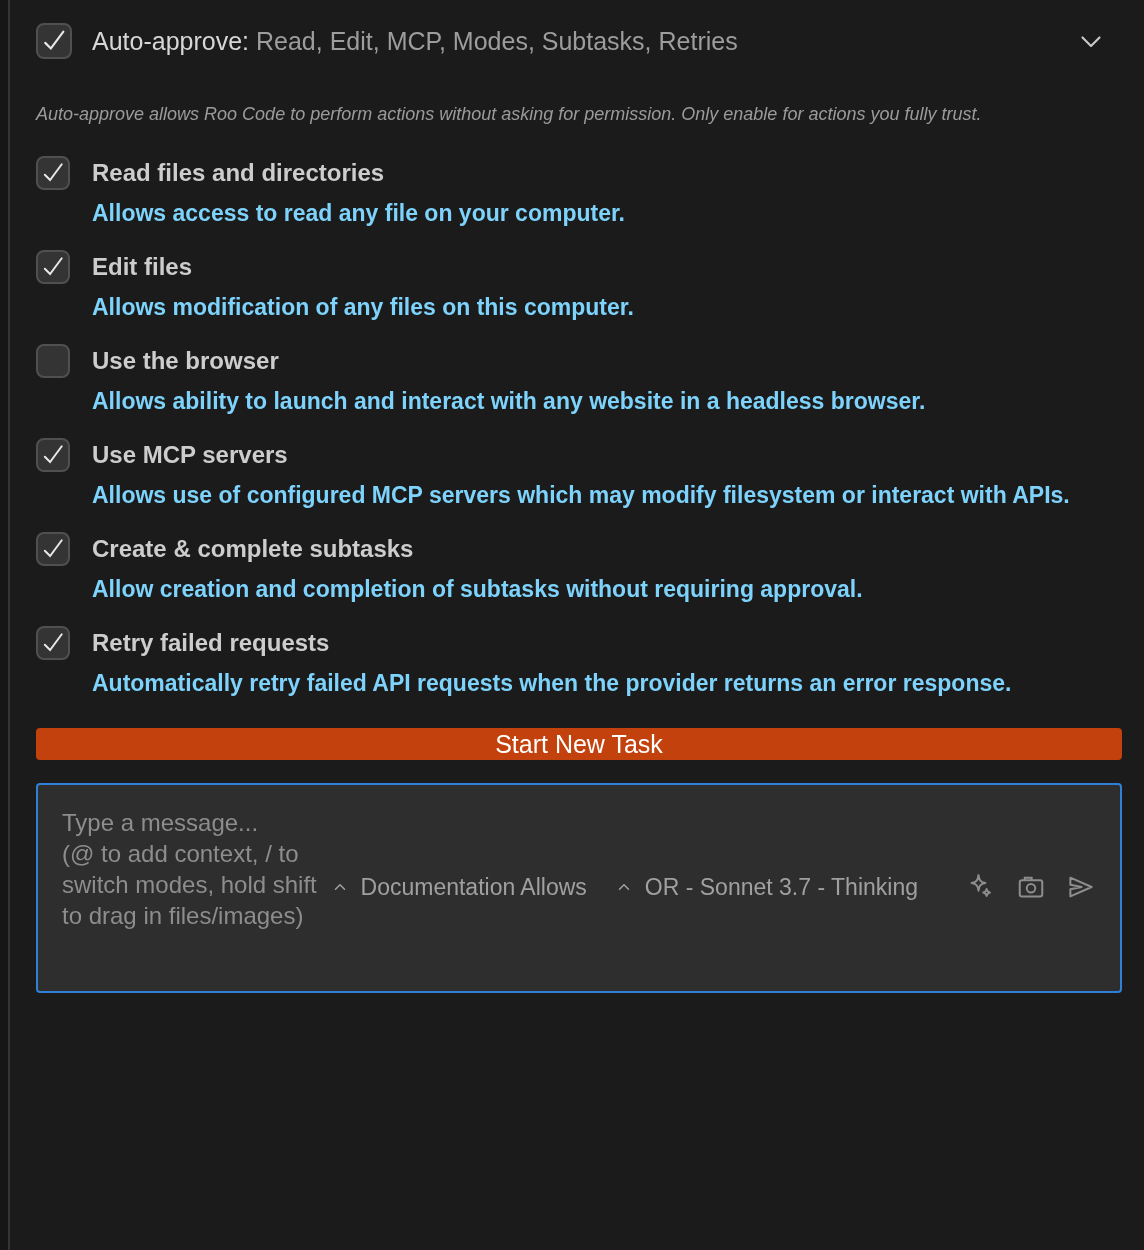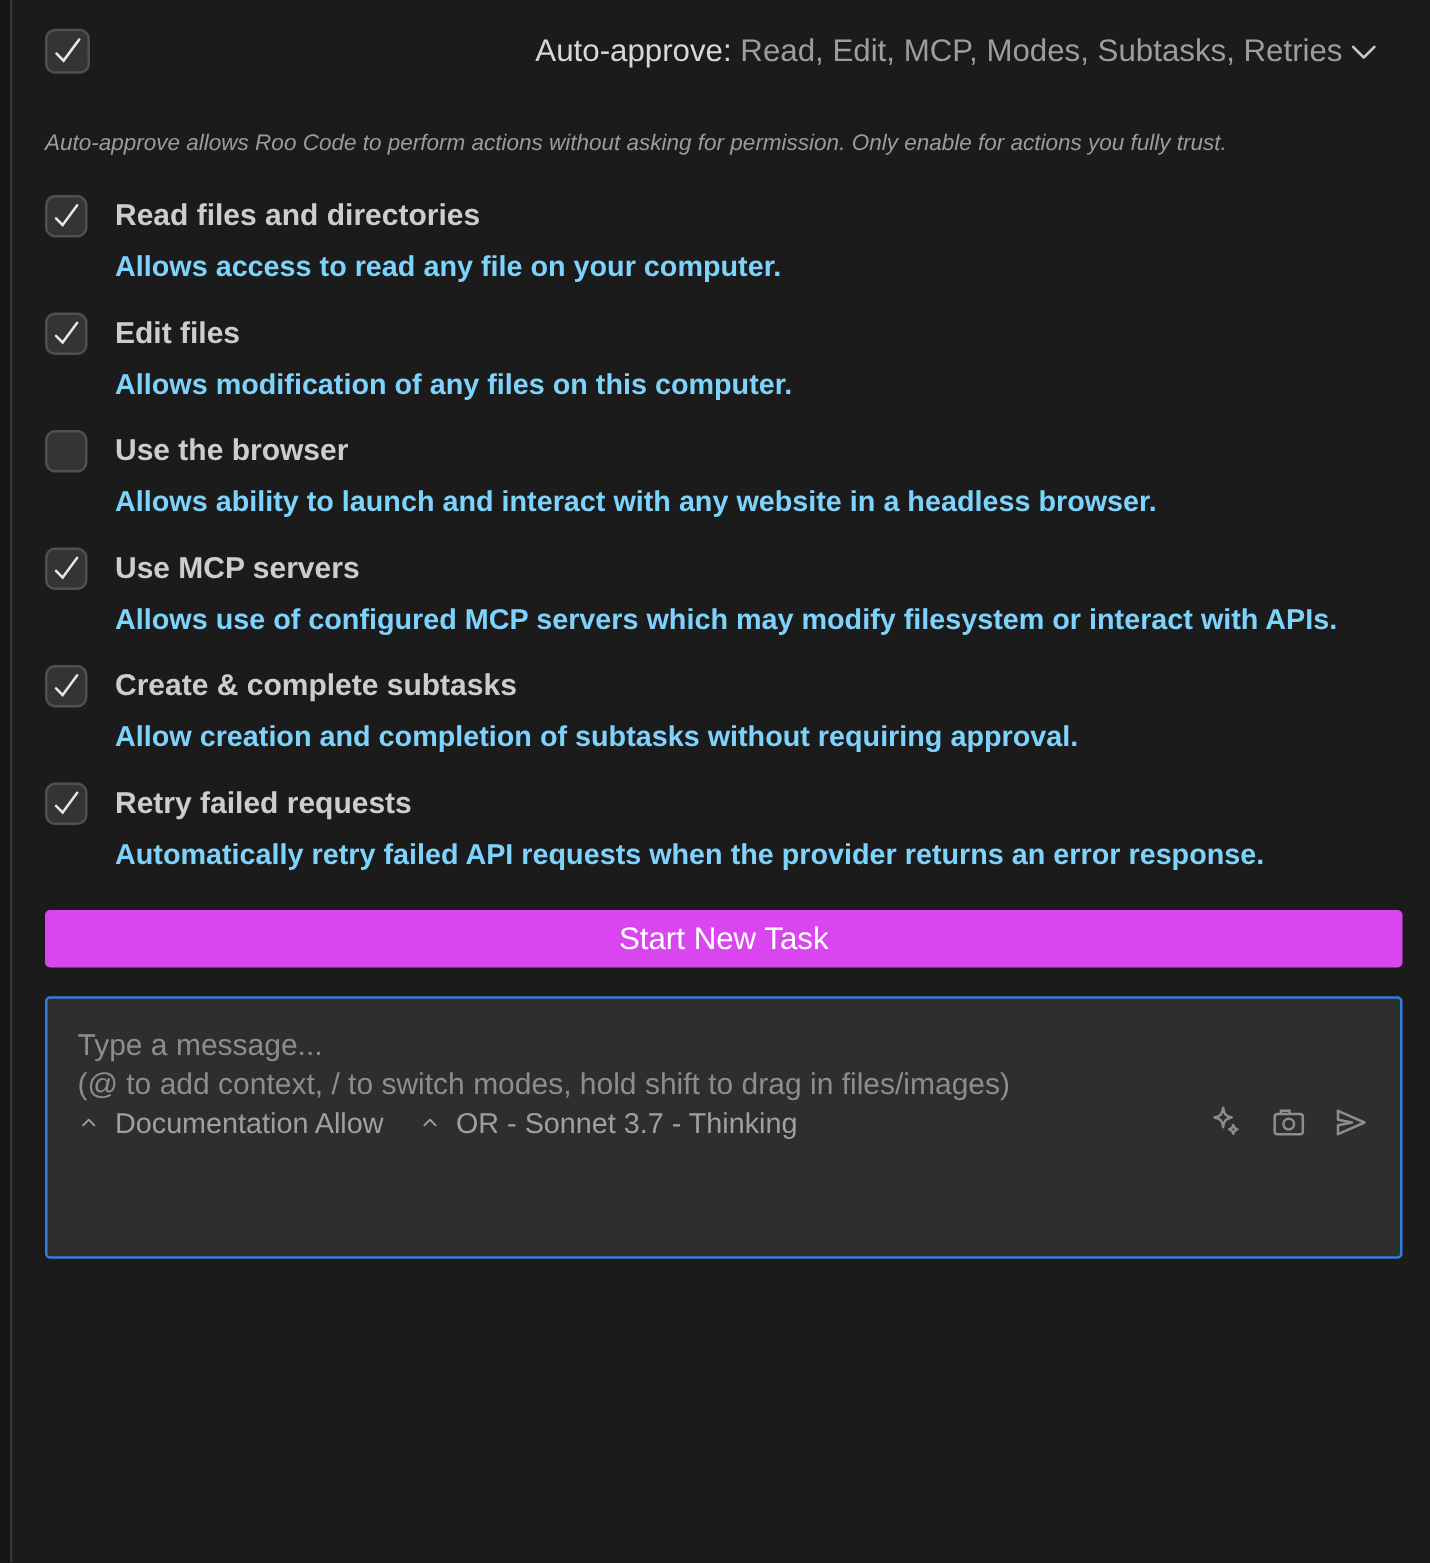--- a/index.html
+++ b/index.html
@@ -21,21 +21,20 @@
   }
   .content {
     position: absolute; left: 10px; right: 0; top: 0; bottom: 0;
     padding: 22px 22px 0 26px;
   }
 
   
   .header-row {
     display: flex; align-items: center;
     height: 38px;
-    text-align: right;
   }
   .checkbox {
     width: 36px; height: 36px;
     background: #343434;
     border: 2px solid #505050;
     border-radius: 8px;
     flex: 0 0 auto;
     display: flex; align-items: center; justify-content: center;
     cursor: pointer;
   }
@@ -67,41 +66,41 @@
     font-size: 23px;
     line-height: 30px;
     color: #7dd3fc;
     max-width: 1010px;
   }
 
   
   .start-btn {
     display: block;
     width: 100%;
-    height: 46px;
+    height: 32px;
     margin-top: 30px;
-    background: #d946ef;
+    background: #c2410c;
     color: #ffffff;
     border: none;
     border-radius: 4px;
     font-family: "Liberation Sans", sans-serif;
     font-size: 25px;
     cursor: pointer;
   }
 
   
   .composer {
     margin-top: 23px;
     height: 210px;
     background: #2e2e2e;
     border: 2px solid #2e80d9;
     border-radius: 4px;
     display: flex;
-    flex-direction: column;
-    justify-content: flex-start;
+    flex-direction: row;
+    justify-content: flex-end;
     padding: 22px 24px 24px 24px;
     cursor: text;
   }
   .placeholder {
     font-size: 24px;
     line-height: 31px;
     color: #8d8d8d;
   }
   .composer-bar {
     display: flex;
@@ -231,21 +230,21 @@
       <div>Type a message...</div>
       <div>(@ to add context, / to switch modes, hold shift to drag in files/images)</div>
     </div>
     <div class="composer-bar">
       <div class="selector">
         <span class="caret">
           <svg width="18" height="18" viewBox="0 0 24 24">
               <path d="M6 15 L12 9 L18 15" stroke="#a0a0a0" stroke-width="2" fill="none" stroke-linecap="round" stroke-linejoin="round"></path>
             </svg>
         </span>
-        <span>Documentation Allow</span>
+        <span>Documentation Allows</span>
       </div>
       <div class="selector">
         <span class="caret">
           <svg width="18" height="18" viewBox="0 0 24 24">
               <path d="M6 15 L12 9 L18 15" stroke="#a0a0a0" stroke-width="2" fill="none" stroke-linecap="round" stroke-linejoin="round"></path>
             </svg>
         </span>
         <span>OR - Sonnet 3.7 - Thinking</span>
       </div>
       <div class="composer-spacer"></div>

